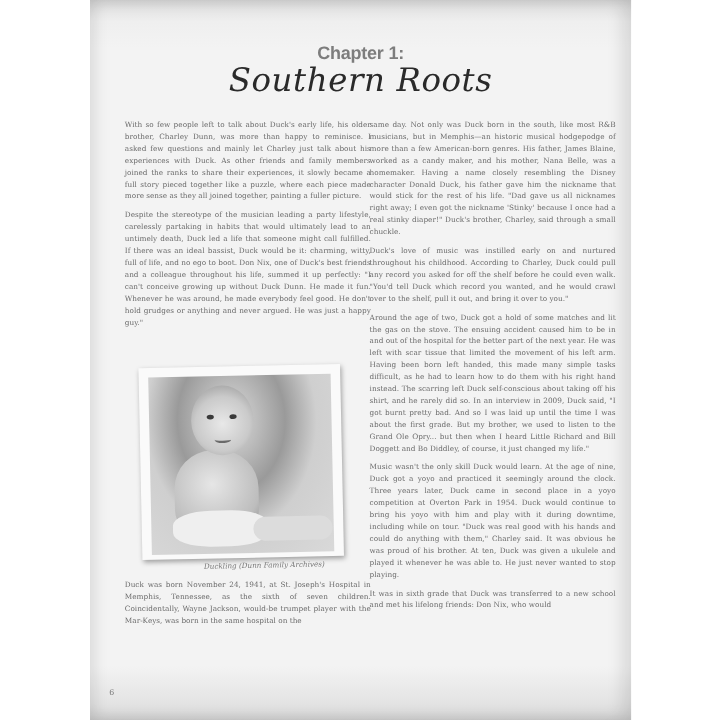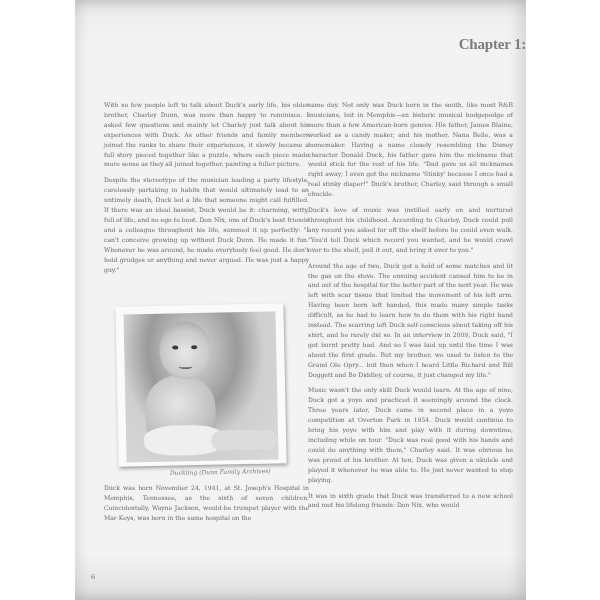--- a/index.html
+++ b/index.html
@@ -3,22 +3,22 @@
 <meta charset="utf-8">
 <style>
   html, body { margin:0; padding:0; }
   body { width:600px; height:600px; background:#ffffff; position:relative; overflow:hidden; font-family:"DejaVu Serif", serif; }
   .page {
     position:absolute; left:75px; top:0; width:451px; height:600px;
     background: linear-gradient(to bottom, #dcdcdc 0px, #efefef 18px, #f3f3f3 40px, #f3f3f3 555px, #e4e4e4 585px, #d6d6d6 600px);
     box-shadow: inset 6px 0 10px rgba(0,0,0,0.08), inset -8px 0 12px rgba(0,0,0,0.10);
   }
   .chapter-label {
-    position:absolute; left:0; width:100%; top:36px; text-align:right;
-    font-family:Liberation Serif, serif; font-weight:bold; font-size:15px; color:#7d7d7d; letter-spacing:-0.2px;
+    position:absolute; left:0; width:100%; top:36px; text-align:center;
+    font-family:Liberation Sans, sans-serif; font-weight:bold; font-size:15px; color:#7d7d7d; letter-spacing:-0.2px;
   }
   .chapter-title {
     position:absolute; left:0; width:100%; top:52px; text-align:center;
     font-family:"DejaVu Serif", serif; font-style:italic; font-size:27px; color:#2a2a2a; letter-spacing:0.5px;
   }
   .col {
     position:absolute; width:205px;
     font-family:"DejaVu Serif", serif; font-size:6.1px; line-height:9.9px; color:#6a6a6a;
     text-align:justify; hyphens:auto;
   }
@@ -48,20 +48,21 @@
   .col-left-bottom { left:29px; top:483px; }
   .page-number {
     position:absolute; left:16px; top:573px; font-family:"DejaVu Serif", serif; font-size:6.5px; color:#7a7a7a;
   }
 </style>
 </head>
 <body>
 
 <div class="page">
   <div class="chapter-label">Chapter 1:</div>
+  <div class="chapter-title">Southern Roots</div>
 
   <div class="col col-left">
     <p>With so few people left to talk about Duck's early life, his older brother, Charley Dunn, was more than happy to reminisce. I asked few questions and mainly let Charley just talk about his experiences with Duck. As other friends and family members joined the ranks to share their experiences, it slowly became a full story pieced together like a puzzle, where each piece made more sense as they all joined together, painting a fuller picture.</p>
     <p>Despite the stereotype of the musician leading a party lifestyle, carelessly partaking in habits that would ultimately lead to an untimely death, Duck led a life that someone might call fulfilled. If there was an ideal bassist, Duck would be it: charming, witty, full of life, and no ego to boot. Don Nix, one of Duck's best friends and a colleague throughout his life, summed it up perfectly: "I can't conceive growing up without Duck Dunn. He made it fun. Whenever he was around, he made everybody feel good. He don't hold grudges or anything and never argued. He was just a happy guy."</p>
   </div>
 
   <div class="photo">
     <div class="photo-img">
       <div class="baby-body"></div>
       <div class="baby-diaper"></div>

